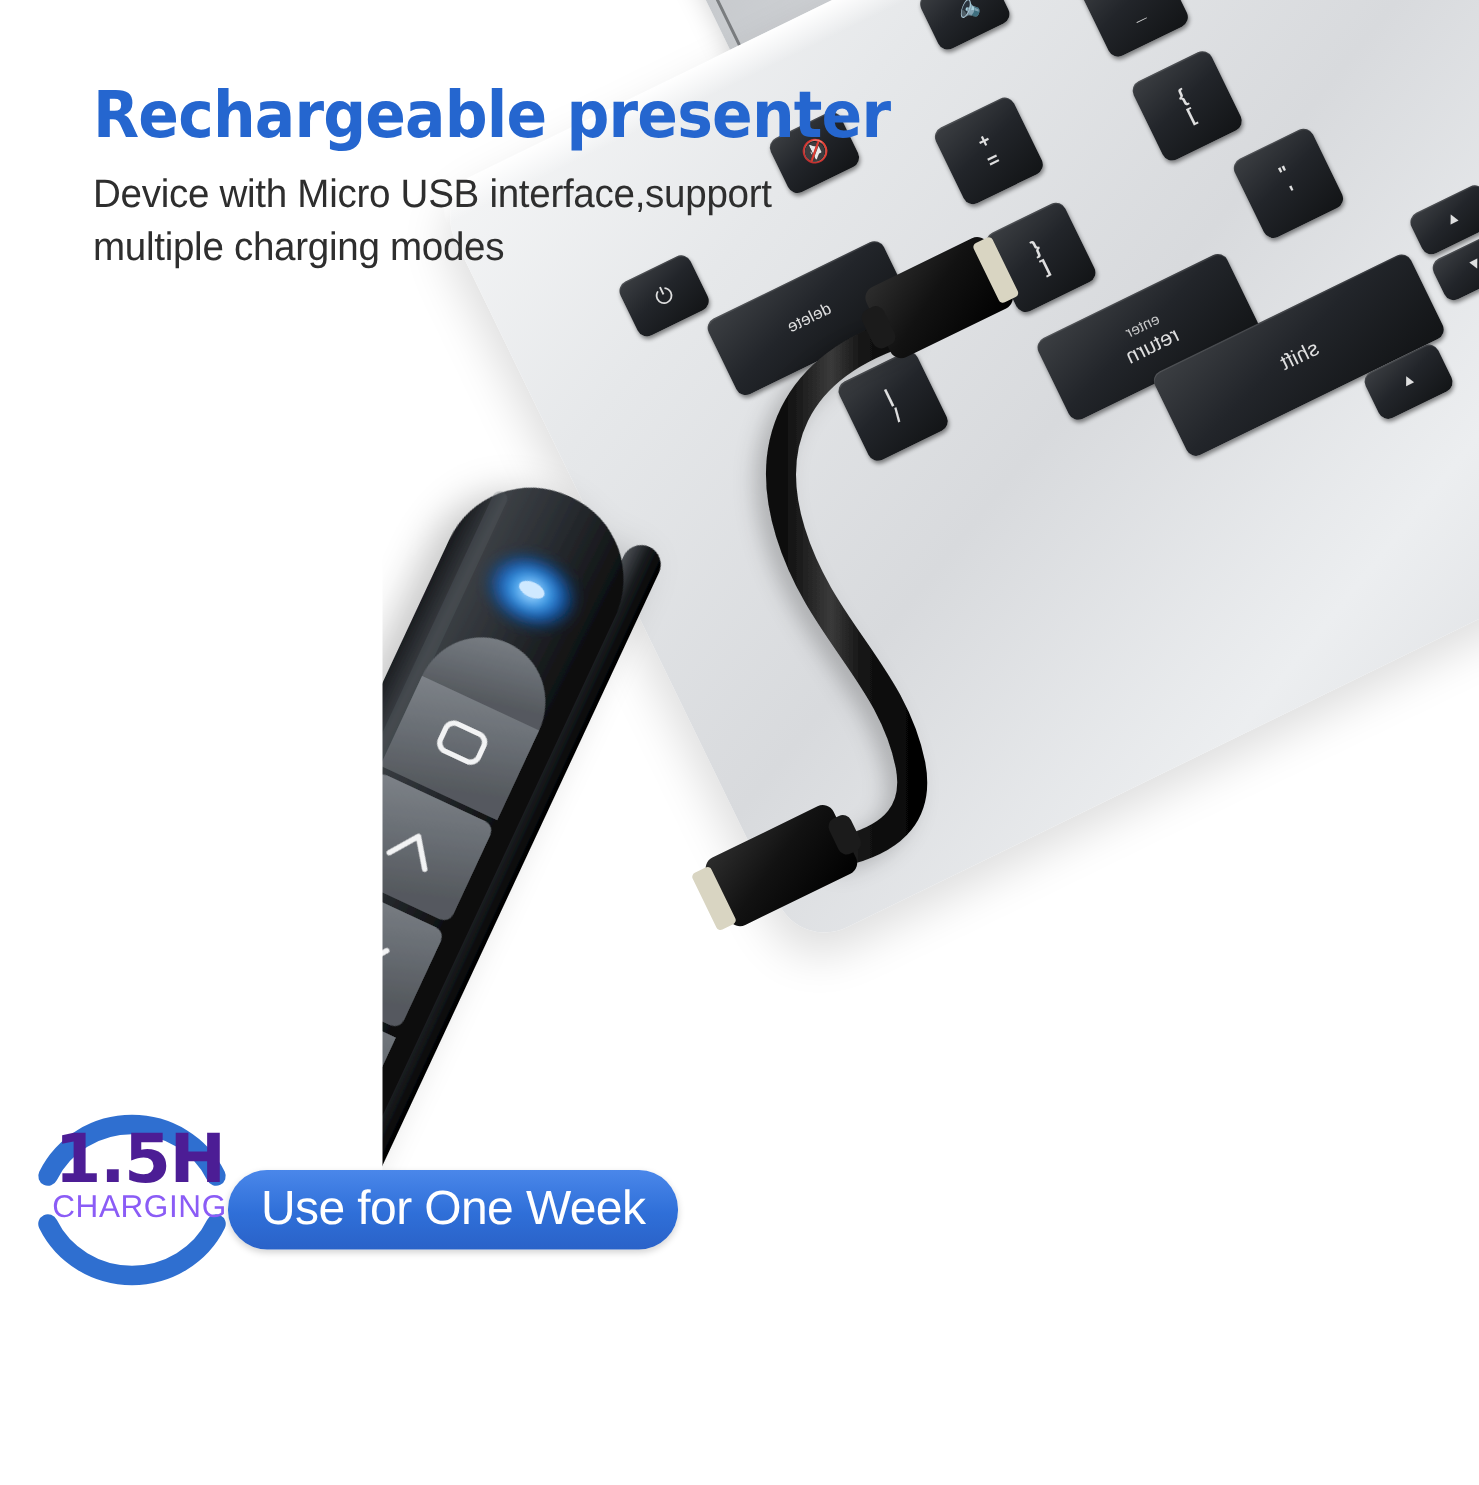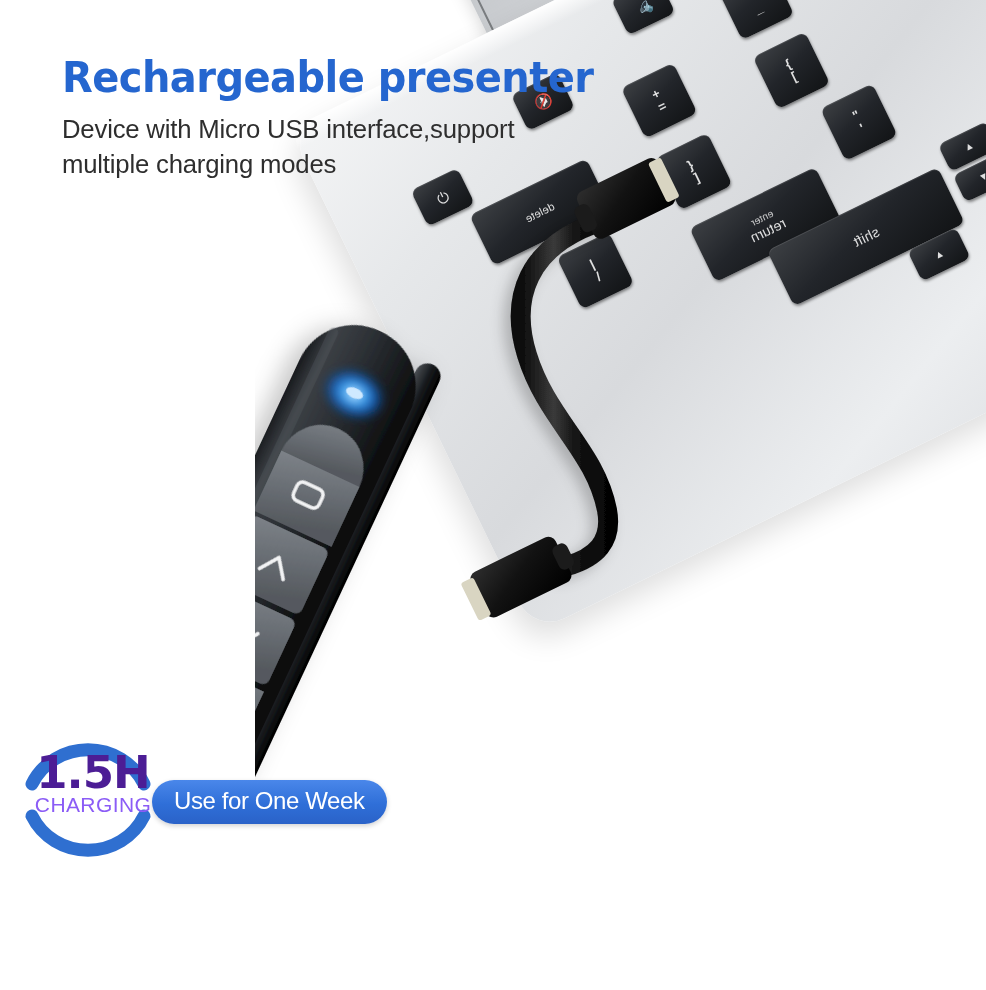--- a/index.html
+++ b/index.html
@@ -91,21 +91,21 @@
     letter-spacing:-1px;font-family:"DejaVu Sans","Liberation Sans",sans-serif;
   }
   .charging{
     font-size:21px;color:#8b5cf6;letter-spacing:.4px;margin-top:-2px;
     font-family:"Liberation Sans",sans-serif;
   }
   .pill{
     position:absolute;left:152px;top:780px;z-index:46;
     padding:7px 22px 9px 22px;border-radius:26px;
     background:linear-gradient(180deg,#4a87ea 0%,#2f6fd8 55%,#2a62c8 100%);
-    color:#ffffff;font-size:24px;font-weight:400;
+    color:#ffffff;font-size:32px;font-weight:400;
     letter-spacing:-0.4px;white-space:nowrap;
     box-shadow:0 2px 5px rgba(0,0,0,.18);
     font-family:"Liberation Sans",sans-serif;
   }
 </style>
 </head>
 <body>
 
 <div class="stage">
 

